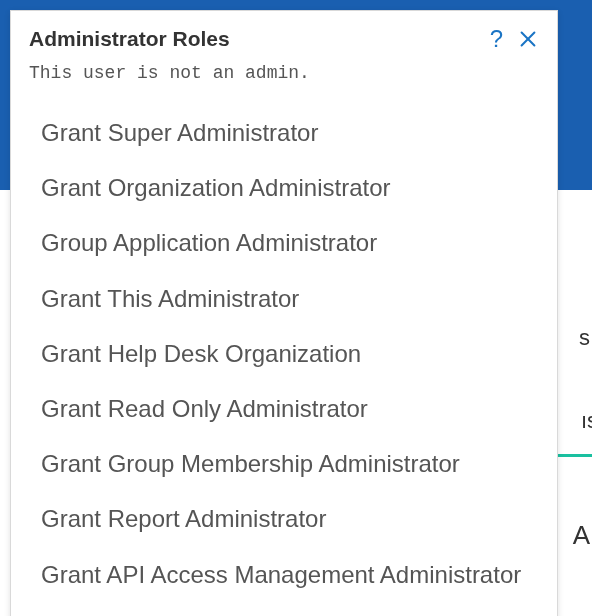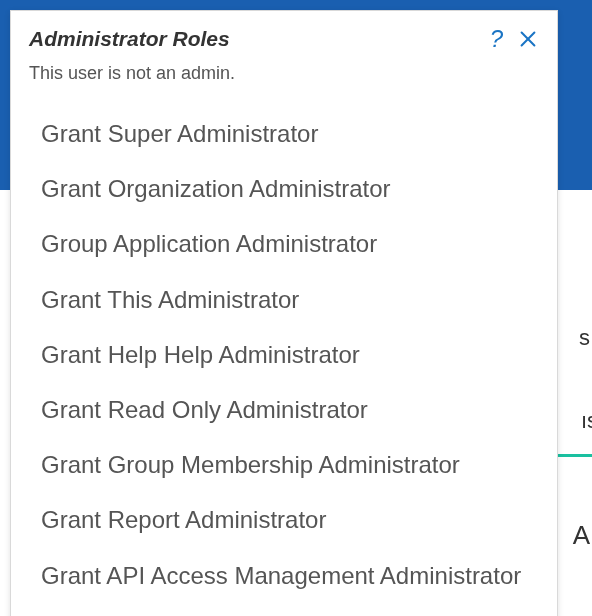--- a/index.html
+++ b/index.html
@@ -76,21 +76,20 @@
       background: #ffffff;
       border: 1px solid #d9d9d9;
       box-shadow: 0 2px 6px rgba(0,0,0,0.12);
       z-index: 10;
       padding-bottom: 30px;
     }
     .popover-header {
       display: flex;
       align-items: center;
       padding: 16px 18px 8px 18px;
-      font-style: italic;
     }
     .popover-title {
       flex: 1;
       font-size: 21px;
       font-weight: 600;
       color: #333;
     }
     .header-actions {
       display: flex;
       align-items: center;
@@ -111,20 +110,21 @@
       align-items: center;
     }
     .close-icon svg {
       width: 22px;
       height: 22px;
     }
     .popover-subtitle {
       padding: 4px 18px 22px 18px;
       font-size: 18px;
       color: #555;
+      font-family: Liberation Mono, monospace;
     }
     .role-list {
       list-style: none;
       padding: 0 0 0 30px;
     }
     .role-item {
       font-size: 24px;
       color: #555;
       padding: 12px 0;
       cursor: pointer;
@@ -154,19 +154,19 @@
         </svg>
       </span>
     </div>
   </div>
   <div class="popover-subtitle">This user is not an admin.</div>
   <ul class="role-list">
     <li class="role-item">Grant Super Administrator</li>
     <li class="role-item">Grant Organization Administrator</li>
     <li class="role-item">Group Application Administrator</li>
     <li class="role-item">Grant This Administrator</li>
-    <li class="role-item">Grant Help Help Administrator</li>
+    <li class="role-item">Grant Help Desk Organization</li>
     <li class="role-item">Grant Read Only Administrator</li>
     <li class="role-item">Grant Group Membership Administrator</li>
     <li class="role-item">Grant Report Administrator</li>
     <li class="role-item">Grant API Access Management Administrator</li>
   </ul>
 </div>
 
 </body></html>

